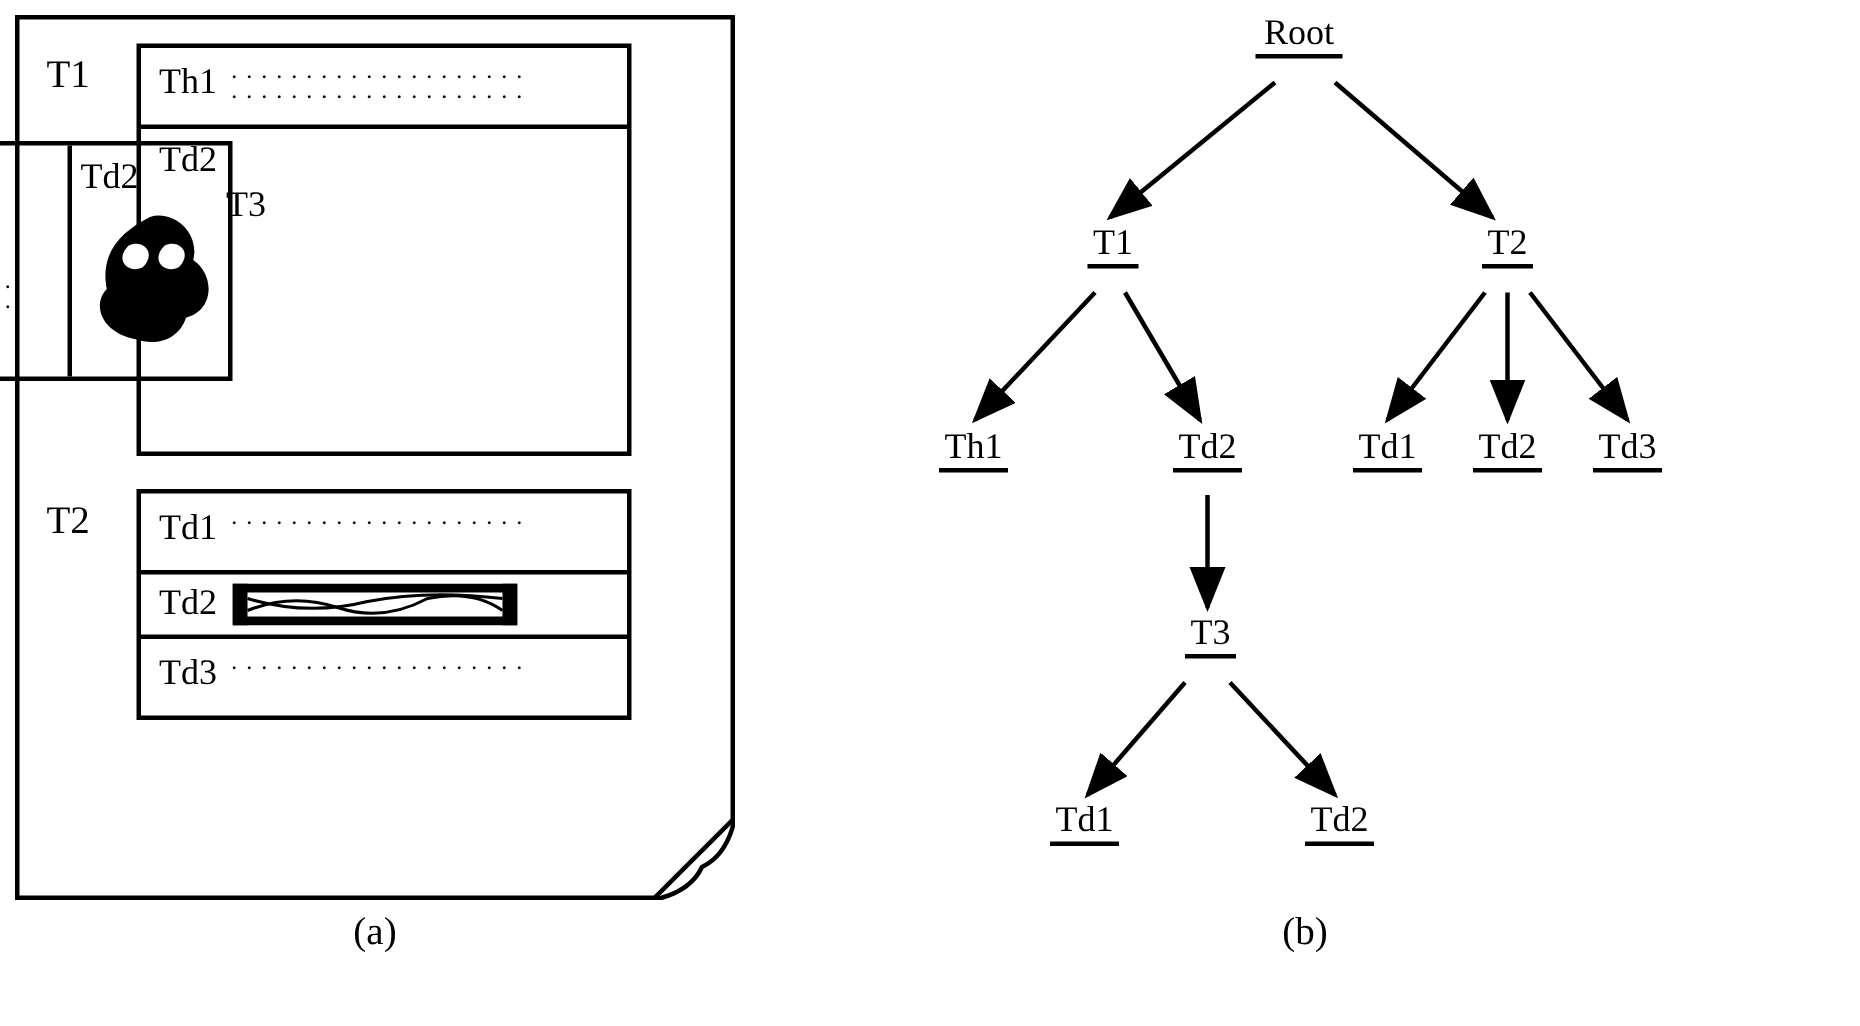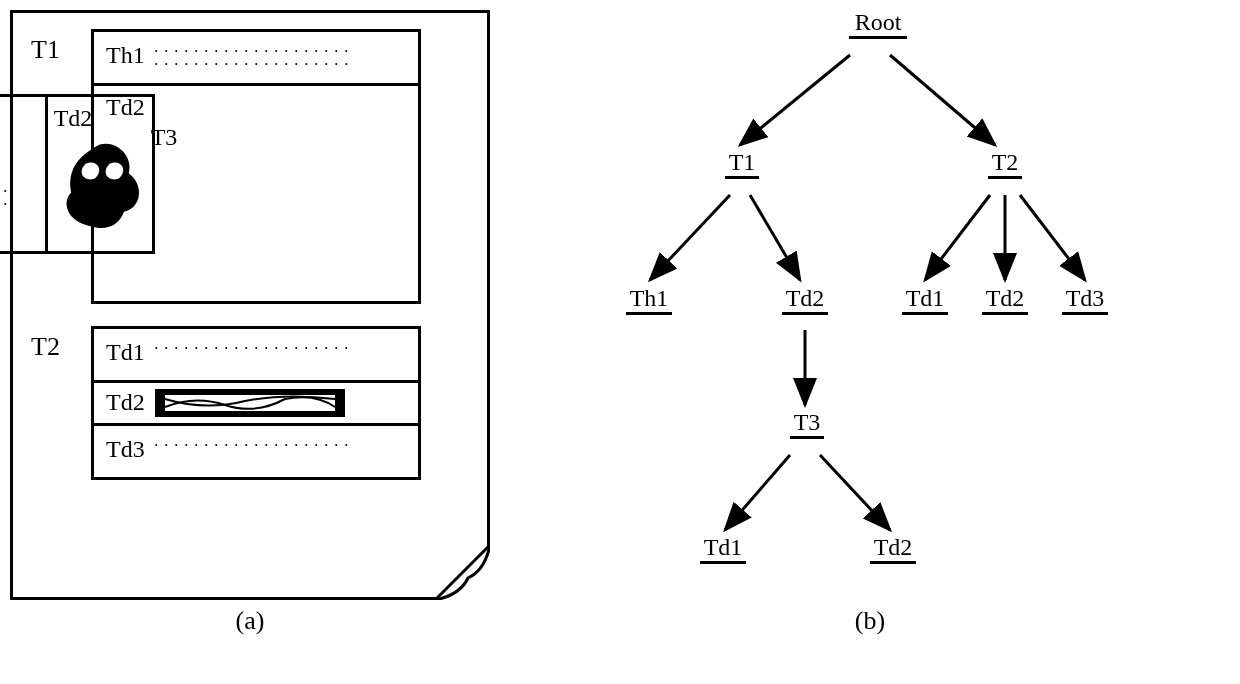--- a/index.html
+++ b/index.html
@@ -240,21 +240,21 @@
           <line x1="160" y1="185" x2="210" y2="270"></line>
           <line x1="400" y1="185" x2="335" y2="270"></line>
           <line x1="415" y1="185" x2="415" y2="270"></line>
           <line x1="430" y1="185" x2="495" y2="270"></line>
           <line x1="215" y1="320" x2="215" y2="395"></line>
           <line x1="200" y1="445" x2="135" y2="520"></line>
           <line x1="230" y1="445" x2="300" y2="520"></line>
         </g>
       </svg>
 
-      <div class="node" style="left:247px; top:0px;margin-left:12px;">
+      <div class="node" style="left:247px; top:0px;">
         <span class="lbl">Root</span>
         <span class="ul" style="width:58px;"></span>
       </div>
       <div class="node" style="left:135px; top:140px;">
         <span class="lbl">T1</span>
         <span class="ul" style="width:34px;"></span>
       </div>
       <div class="node" style="left:398px; top:140px;">
         <span class="lbl">T2</span>
         <span class="ul" style="width:34px;"></span>

